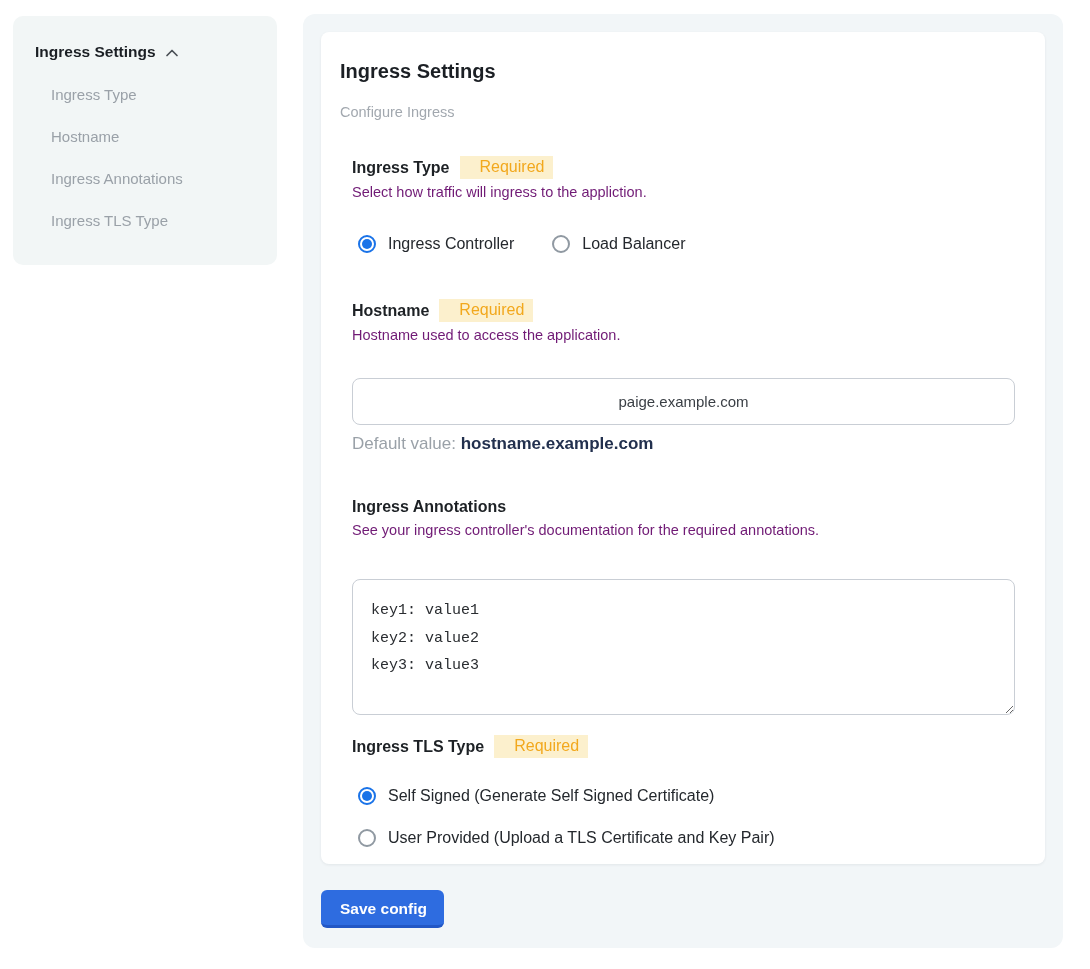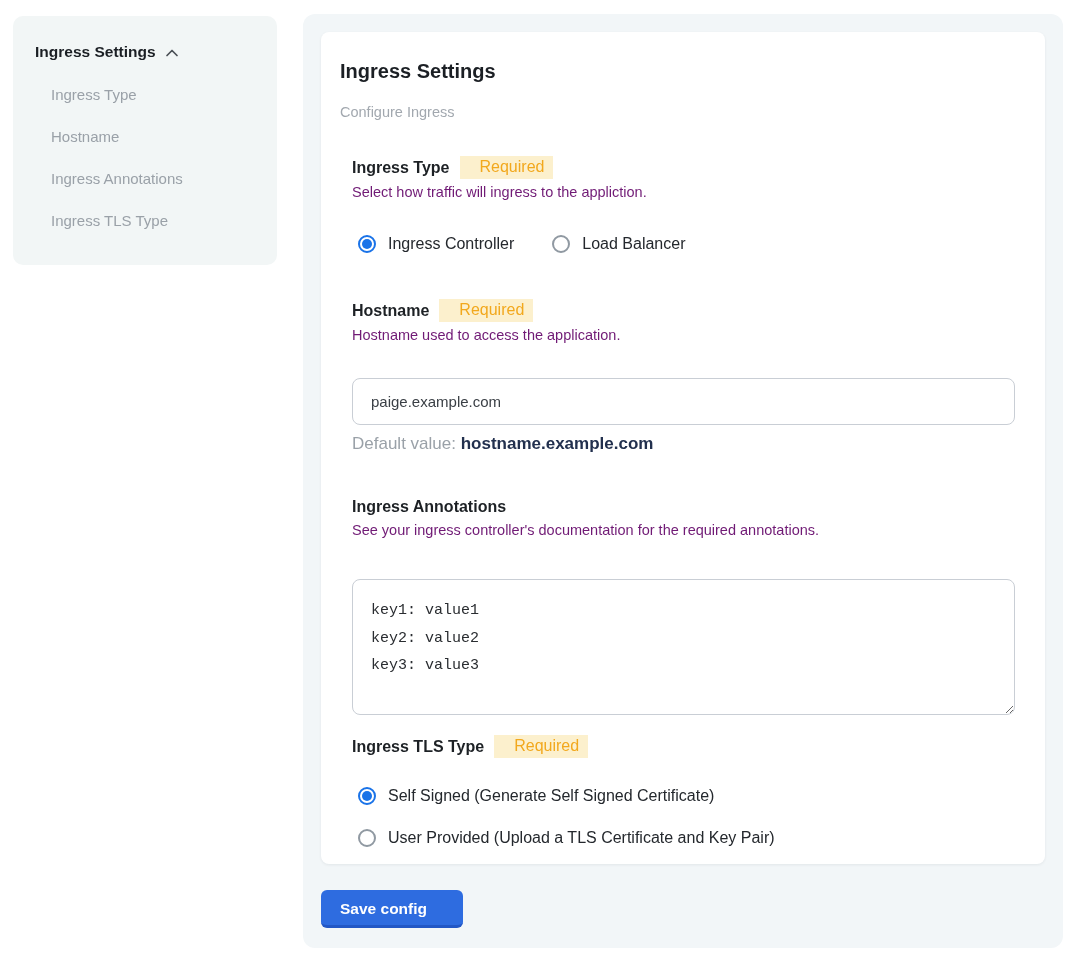--- a/index.html
+++ b/index.html
@@ -59,20 +59,21 @@
     transform: translate(-50%, -50%);
   }
   .radio-label { font-size: 16px; color: #24282d; line-height: 21px; }
 
   
   .text-input {
     width: 663px; height: 47px; margin-top: 34px;
     border: 1px solid #c9ced5; border-radius: 8px; background: #fff;
     padding: 0 18px; font-size: 15px; color: #3a3f45; outline: none;
     font-family: "Liberation Sans", sans-serif;
+    text-align: center;
   }
   .default-line { margin-top: 11px; font-size: 17px; line-height: 16px; }
   .default-prefix { color: #9aa1a8; }
   .default-value { color: #22304e; font-weight: 700; }
 
   .annotations-area {
     display: block; width: 663px; height: 136px; margin-top: 40px;
     border: 1px solid #c9ced5; border-radius: 8px; background: #fff;
     padding: 17px 18px; font-family: "Liberation Mono", "DejaVu Sans Mono", monospace;
     font-size: 15px; line-height: 27.5px; color: #2a2d31; outline: none;
@@ -86,21 +87,21 @@
   .sec-tls    { margin-top: 20px; }
   .sec-tls .radio-row.first  { margin-top: 27px; }
   .sec-tls .radio-row.second { margin-top: 21px; }
 
   
   .save-btn {
     display: inline-block; margin-top: 26px; margin-left: 0;
     background: #2e6ce0; color: #ffffff; font-weight: 700; font-size: 15.5px;
     font-family: "Liberation Sans", sans-serif;
     border: none; border-bottom: 3px solid #2257c5; border-radius: 6px;
-    padding: 10px 36px 9px 19px; height: 38px; cursor: pointer;
+    padding: 10px 17px 9px 19px; height: 38px; cursor: pointer;
   }
 </style>
 </head>
 <body>
 
 <div class="screen">
 
   <aside class="sidebar">
     <div class="sidebar-header">
       <span>Ingress Settings</span>

